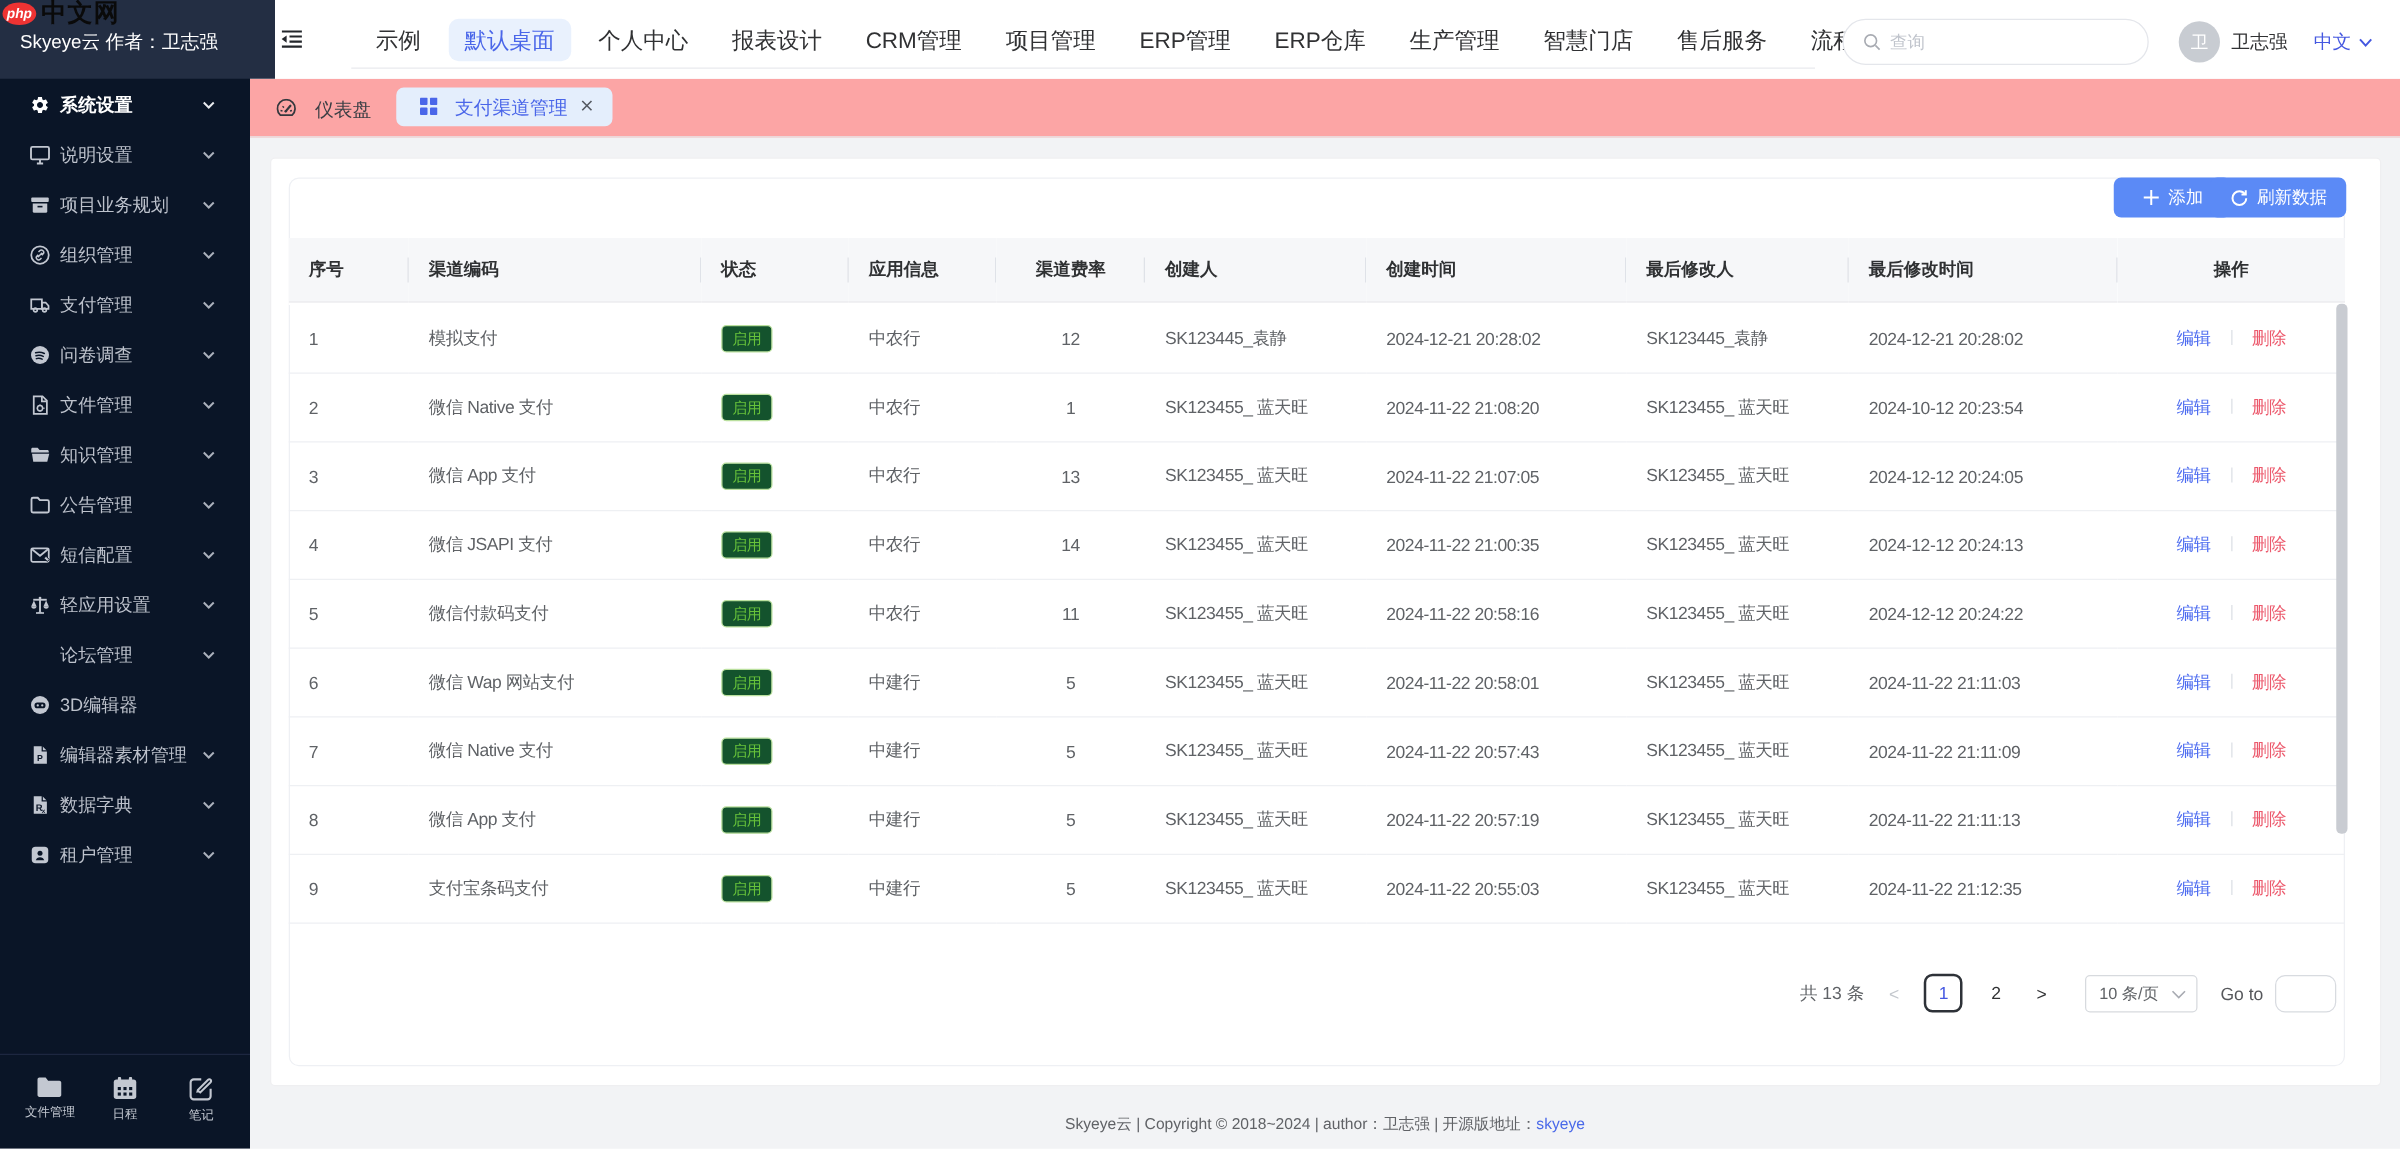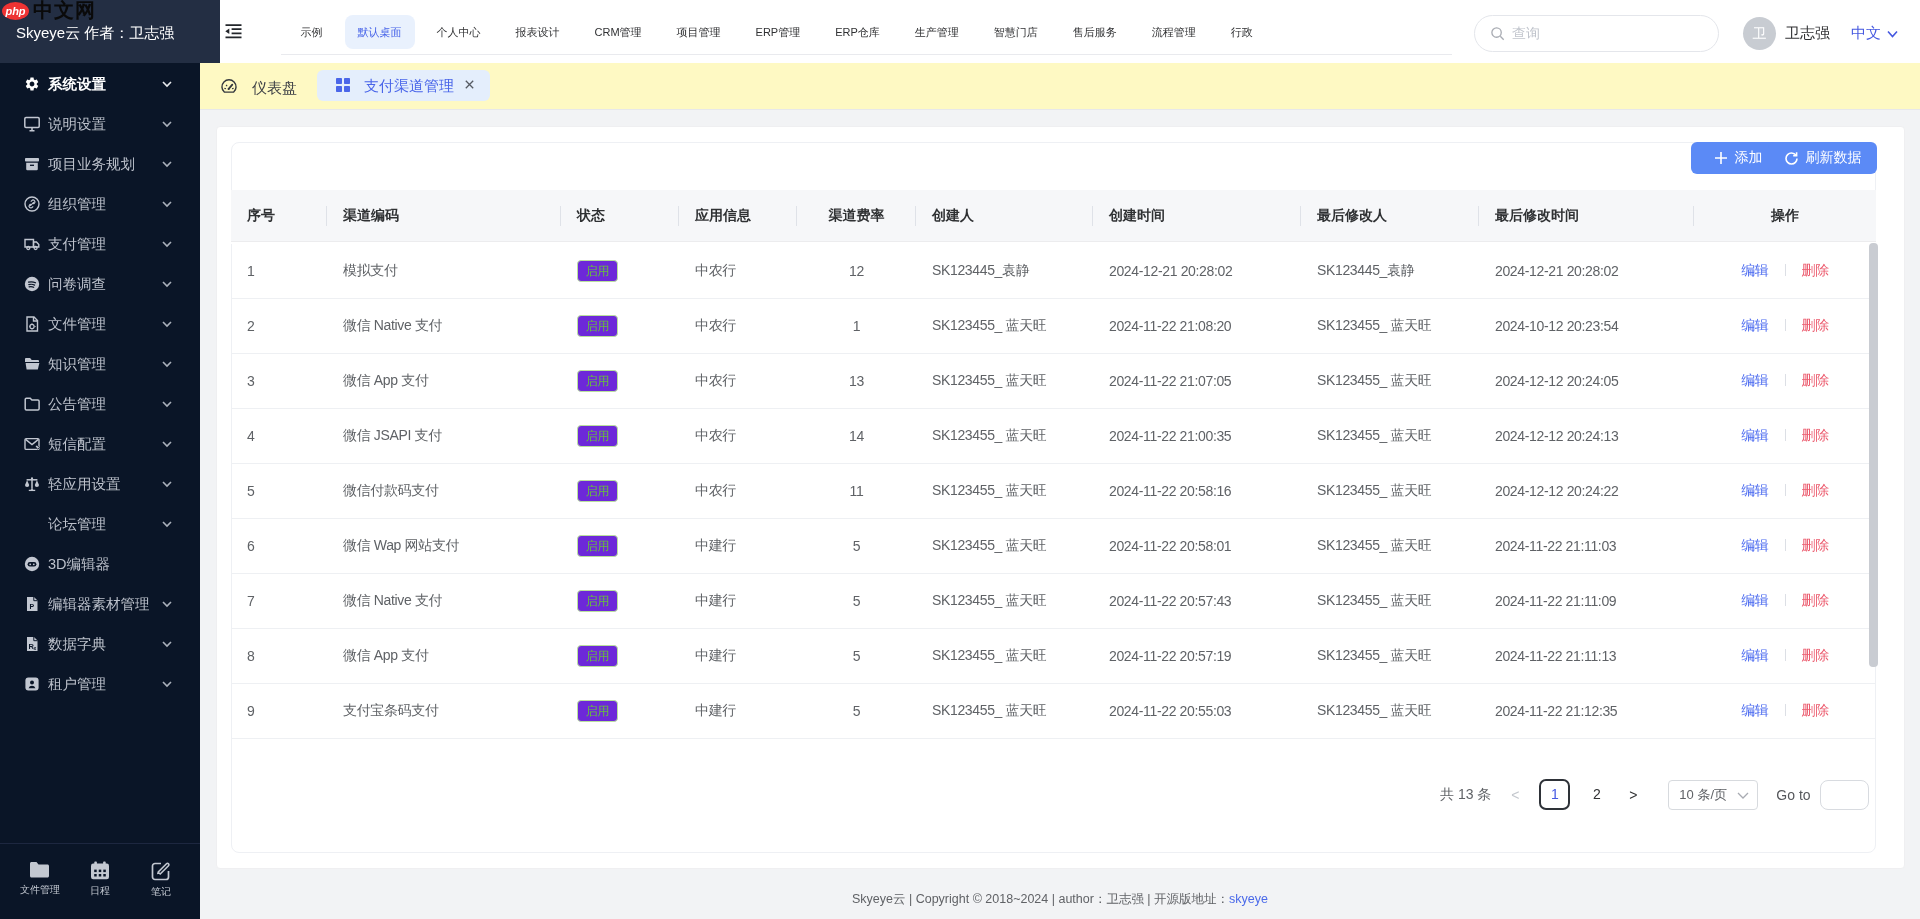--- a/index.html
+++ b/index.html
@@ -22,30 +22,30 @@
 #dock { position:absolute; left:0; bottom:0; width:200px; height:76px; border-top:1px solid #1d2740; }
 .ditem { position:absolute; top:17px; width:60px; text-align:center; color:#c3c8d1; }
 .ditem svg { display:block; margin:0 auto; }
 .ditem .dl { font-size:10px; margin-top:4px; display:block; }
 
 
 #topbar { position:absolute; left:200px; top:0; width:1720px; height:63px; background:#fff; z-index:4; }
 #hamb { position:absolute; left:25px; top:24px; }
 #navmenu { position:absolute; left:81px; top:0; height:63px; display:flex; align-items:center; padding:0 0 0 2px; width:1171px; }
 #navline { position:absolute; left:81px; top:54px; width:1171px; height:1px; background:#e9eaee; }
-#navmenu .ni { font-size:11px; color:#303133; padding:0 13px; height:34px; line-height:34px; border-radius:8px; margin:0 4.5px; white-space:nowrap; }
+#navmenu .ni { font-size:18px; color:#303133; padding:0 13px; height:34px; line-height:34px; border-radius:8px; margin:0 4.5px; white-space:nowrap; }
 #navmenu .ni.on { background:#e9f1fd; color:#4a66e9; }
 #search { position:absolute; left:1274px; top:15px; width:245px; height:37px; border:1px solid #e4e6eb; border-radius:19px; background:#fff; display:flex; align-items:center; }
 #search .ph { color:#c0c4cc; font-size:14px; margin-left:7px; }
 #avatar { position:absolute; left:1543px; top:17px; width:33px; height:33px; border-radius:50%; background:#c8ccd2; color:#fff; font-size:14px; text-align:center; line-height:33px; }
 #uname { position:absolute; left:1585px; top:24px; font-size:15px; color:#303133; }
 #lang { position:absolute; left:1651px; top:24px; font-size:15px; color:#4558e0; }
 
 
-#tabbar { position:absolute; left:200px; top:63px; width:1720px; height:47px; background:#fef9c3; border-bottom:1px solid #e7e8ea; z-index:3; }
+#tabbar { position:absolute; left:200px; top:63px; width:1720px; height:47px; background:#fca5a5; border-bottom:1px solid #e7e8ea; z-index:3; }
 #dashico { position:absolute; left:21px; top:16px; }
 #dashtxt { position:absolute; left:52px; top:16px; font-size:15px; color:#3c3f45; }
 #acttab { position:absolute; left:117px; top:7px; width:173px; height:31px; background:#e4eefc; border-radius:6px; color:#4a66e9; }
 #acttab .gi { position:absolute; left:19px; top:8px; }
 #acttab .tt { position:absolute; left:47px; top:7px; font-size:15px; }
 #acttab .tx { position:absolute; left:146px; top:8px; }
 
 
 #card { position:absolute; left:216px; top:126px; width:1689px; height:743px; background:#fff; border-radius:4px; z-index:1; border:1px solid #efeff1; }
 #panel { position:absolute; left:231px; top:142px; width:1645px; height:711px; background:#fff; border:1px solid #eef0f4; border-radius:8px; z-index:2; }
@@ -54,21 +54,21 @@
 #btnref { left:1768px; width:109px; }
 .btn svg { margin-right:7px; }
 
 
 #tbl { position:absolute; left:231px; top:190px; width:1645px; border-collapse:collapse; table-layout:fixed; z-index:3; font-size:14px; }
 #tbl th { background:#f6f7f9; height:53px; font-weight:bold; color:#2f3133; text-align:left; padding:0 0 0 16px; position:relative; border-bottom:2px solid #fff; box-shadow:inset 0 -1px 0 #ececee; background-clip:padding-box; }
 #tbl th.cen, #tbl td.cen { text-align:center; padding:0; }
 #tbl .op { padding-right:9px; }
 #tbl th .sep { position:absolute; right:0; top:50%; transform:translateY(-50%); width:1px; height:20px; background:#dfe2e8; }
 #tbl td { height:55px; color:#5f6266; border-bottom:1px solid #eef0f3; padding:0 0 0 16px; letter-spacing:-0.35px; }
-.tag { display:inline-block; width:41px; height:22px; line-height:20px; text-align:center; font-size:12px; color:#67c23a; background:#6d28d9; border:1px solid #bae09e; border-radius:4px; }
+.tag { display:inline-block; width:41px; height:22px; line-height:20px; text-align:center; font-size:12px; color:#67c23a; background:#14532d; border:1px solid #bae09e; border-radius:4px; }
 .lnk-e { color:#4d6cf0; }
 .lnk-d { color:#ec5a6d; }
 .lnk-s { display:inline-block; width:1px; height:12px; background:#dcdfe5; margin:0 16px; vertical-align:-1px; }
 #scrollthumb { position:absolute; left:1869px; top:243px; width:9px; height:424px; background:#c9ccd2; border-radius:4px; z-index:4; }
 
 
 #pager { position:absolute; left:1440px; top:779px; height:31px; display:flex; align-items:center; z-index:3; font-size:14px; color:#5f6266; }
 #pager .total { margin-right:18px; }
 #pager .pv { width:12px; text-align:center; color:#c3c7cd; font-size:14px; }
 #pager .pg1 { width:31px; height:31px; border:2px solid #2e3238; border-radius:7px; color:#4558e2; text-align:center; line-height:27px; margin:0 11px 0 18px; }

